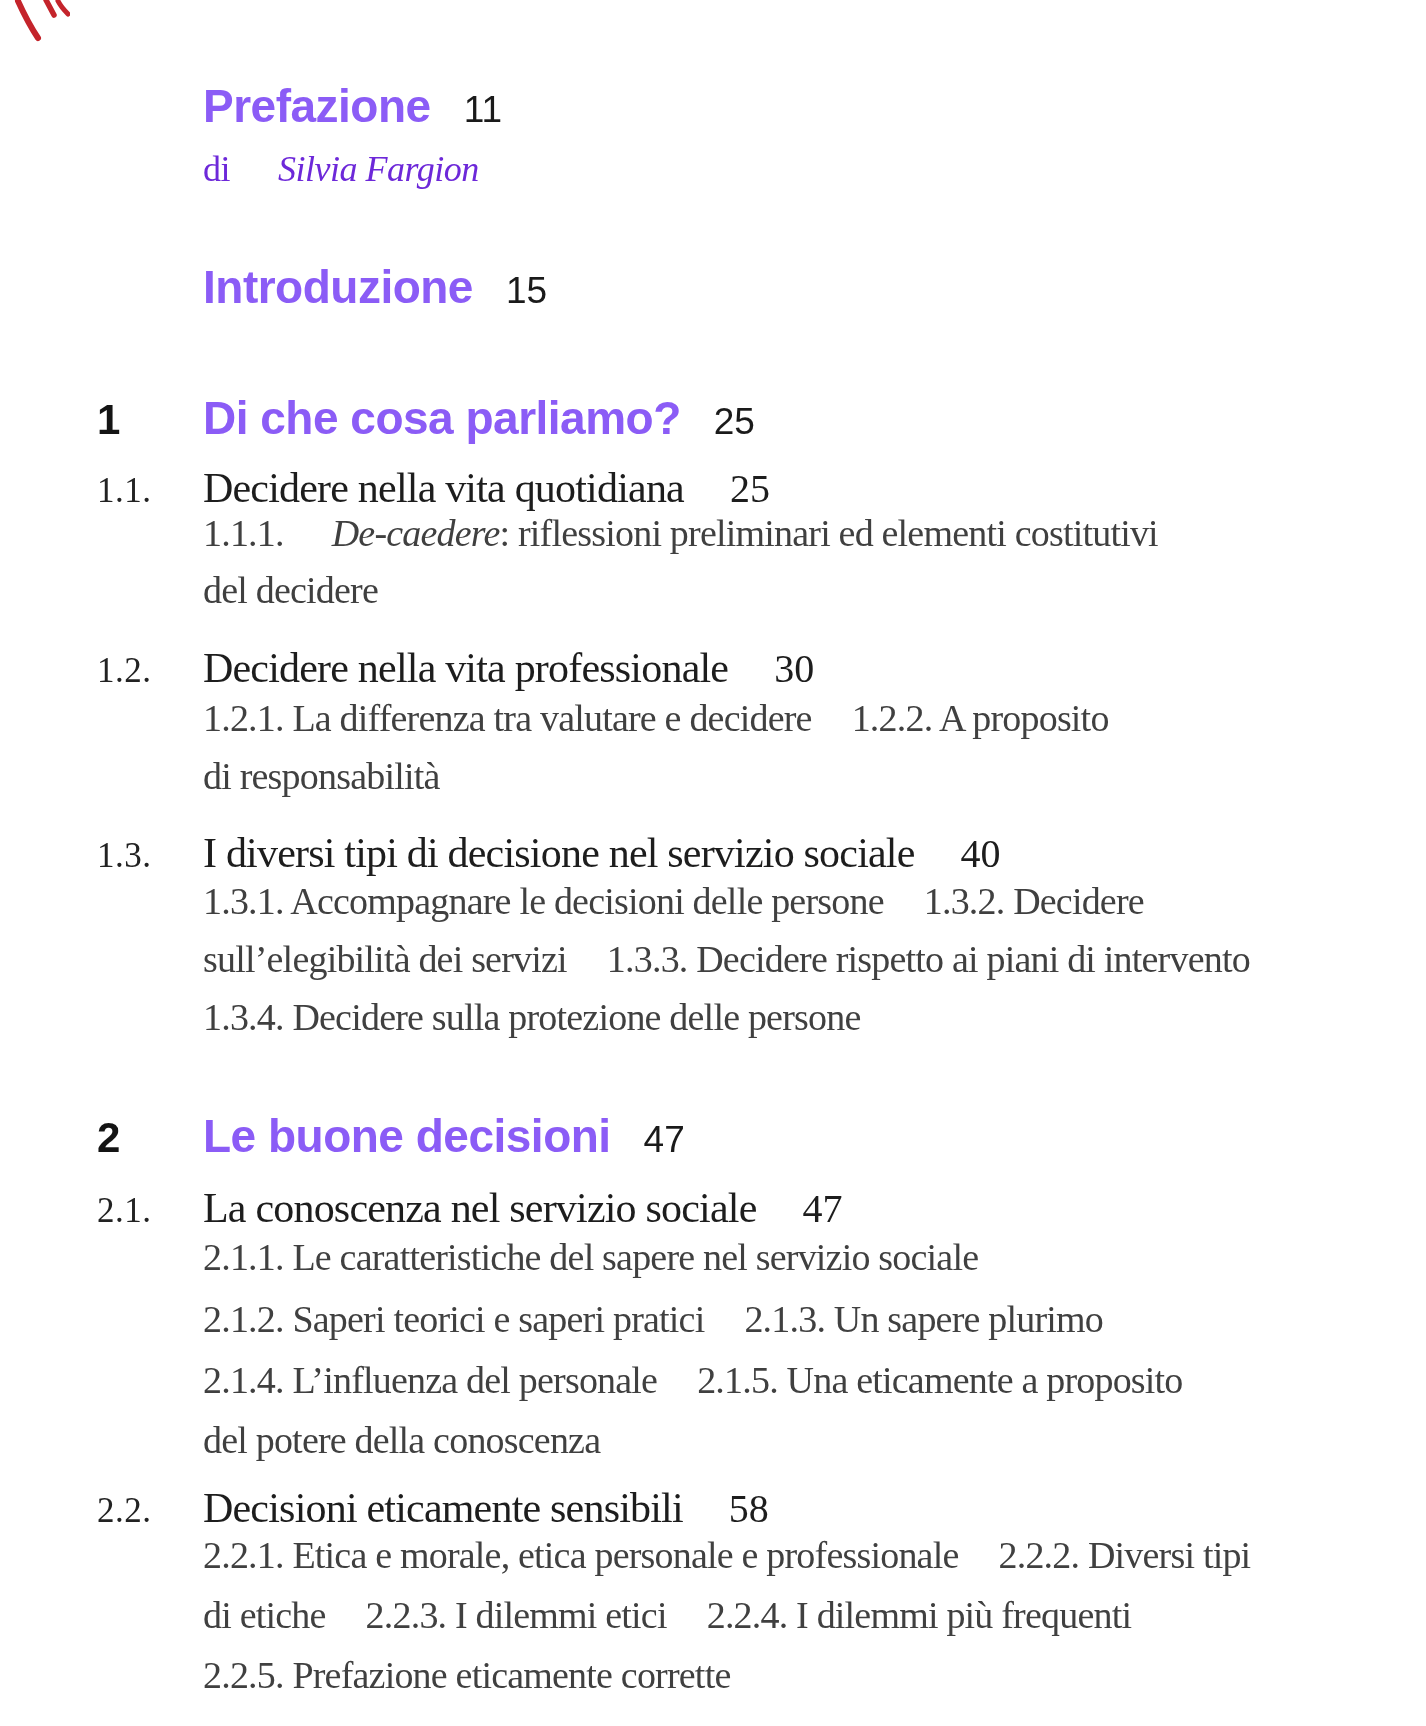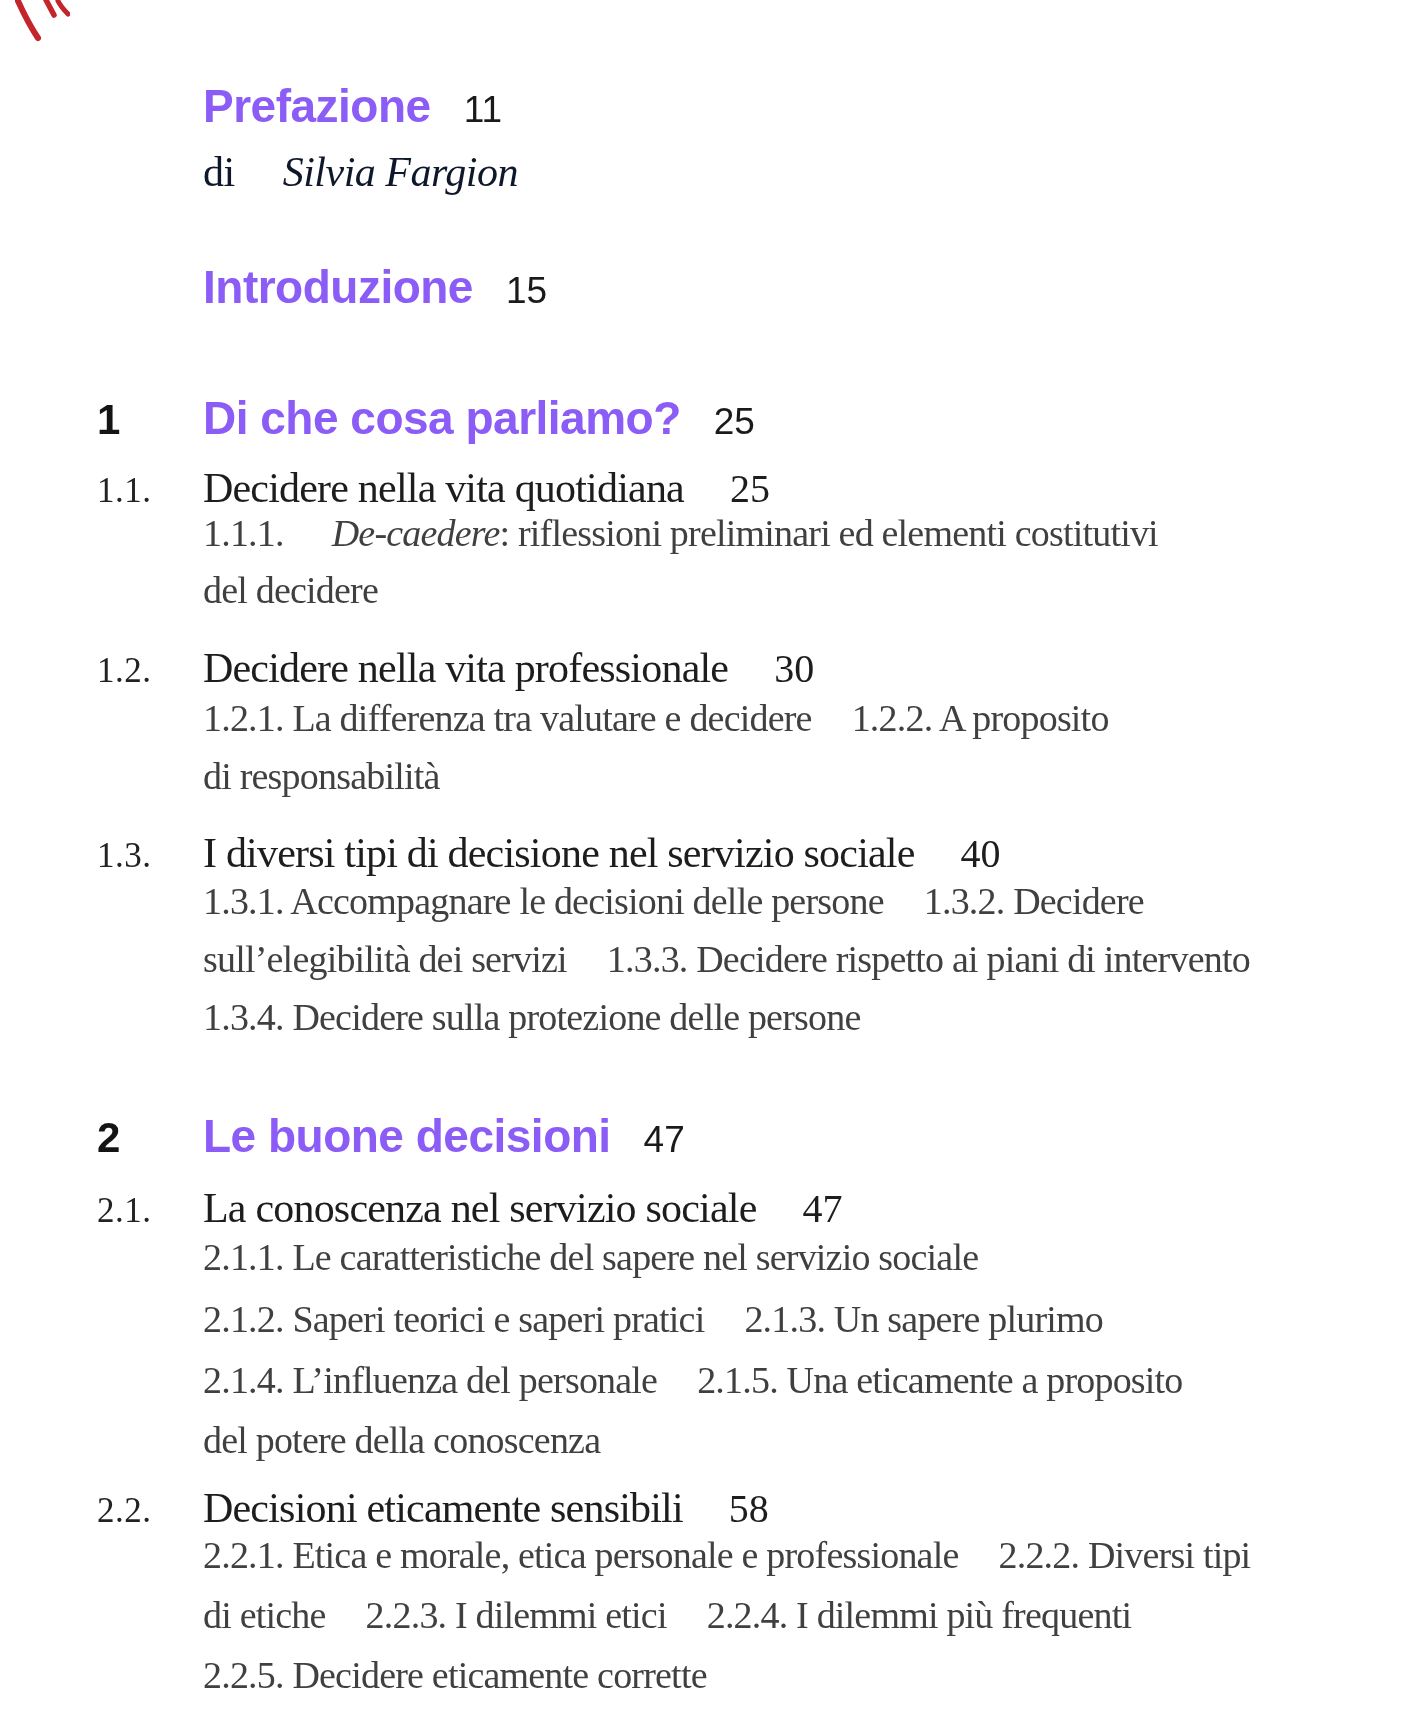--- a/index.html
+++ b/index.html
@@ -68,23 +68,23 @@
     font-family:"Liberation Serif", serif;
     font-size:38px;
     letter-spacing:-0.8px;
     color:#404040;
   }
   .it{font-style:italic;margin-left:48px;}
   .g{display:inline-block;width:40px;}
   
   .byline{
     font-family:"Liberation Serif", serif;
-    font-size:42px;
+    font-size:36px;
     letter-spacing:-0.5px;
-    color:#0f172a;
+    color:#6d28d9;
   }
   
   .corner-marks{
     position:absolute;
     top:0;left:6px;
     width:64px;height:50px;
   }
 </style>
 </head>
 <body>
@@ -207,14 +207,14 @@
   <span>2.2.2. Diversi tipi</span>
 </div>
 <div class="row sub" style="top:1596px;left:203px">
   <span>di etiche</span>
     <span class="g"></span>
   <span>2.2.3. I dilemmi etici</span>
     <span class="g"></span>
   <span>2.2.4. I dilemmi più frequenti</span>
 </div>
 <div class="row sub" style="top:1656px;left:203px">
-  <span>2.2.5. Decidere eticamente corrette</span>
+  <span>2.2.5. Prefazione eticamente corrette</span>
 </div>
 
 </body></html>

